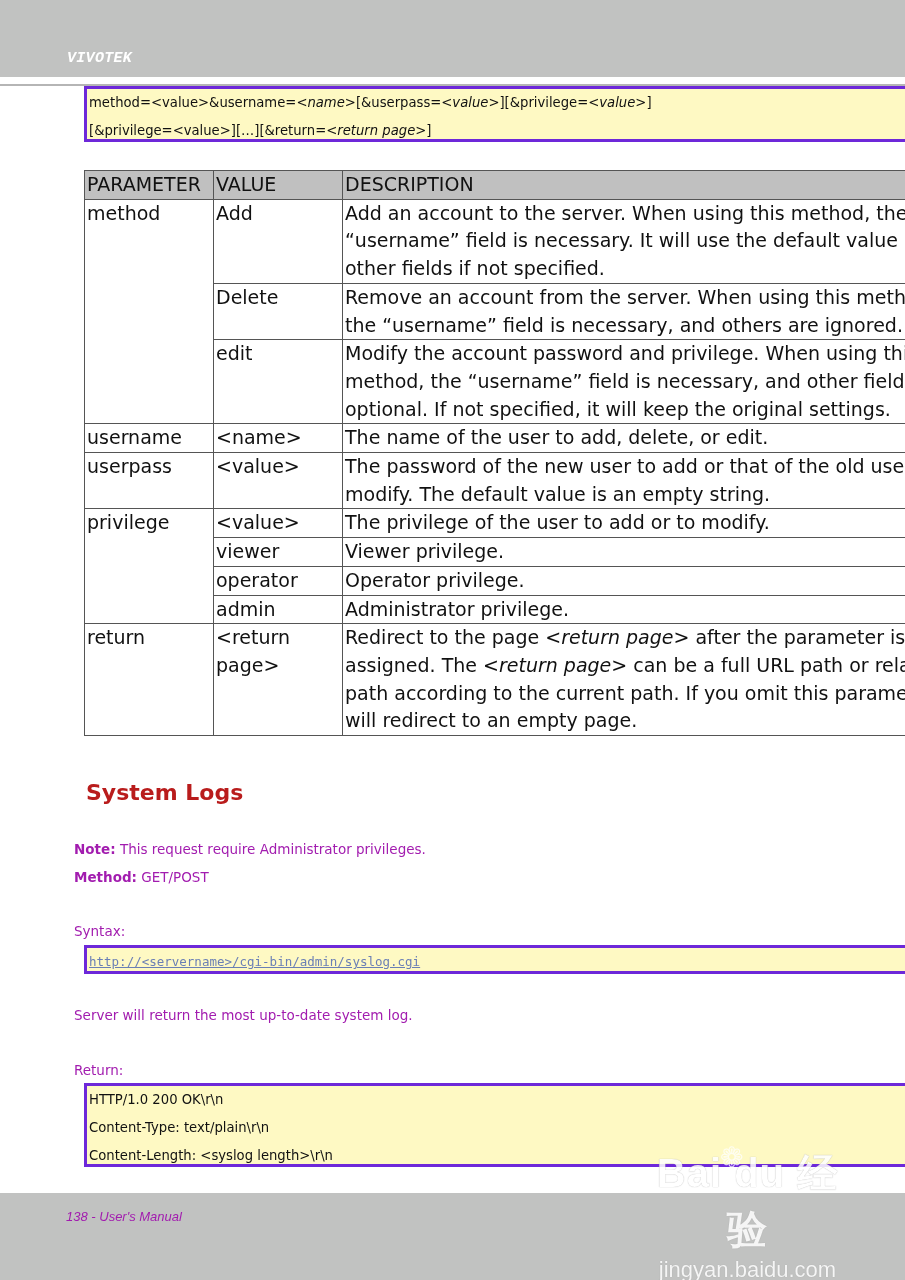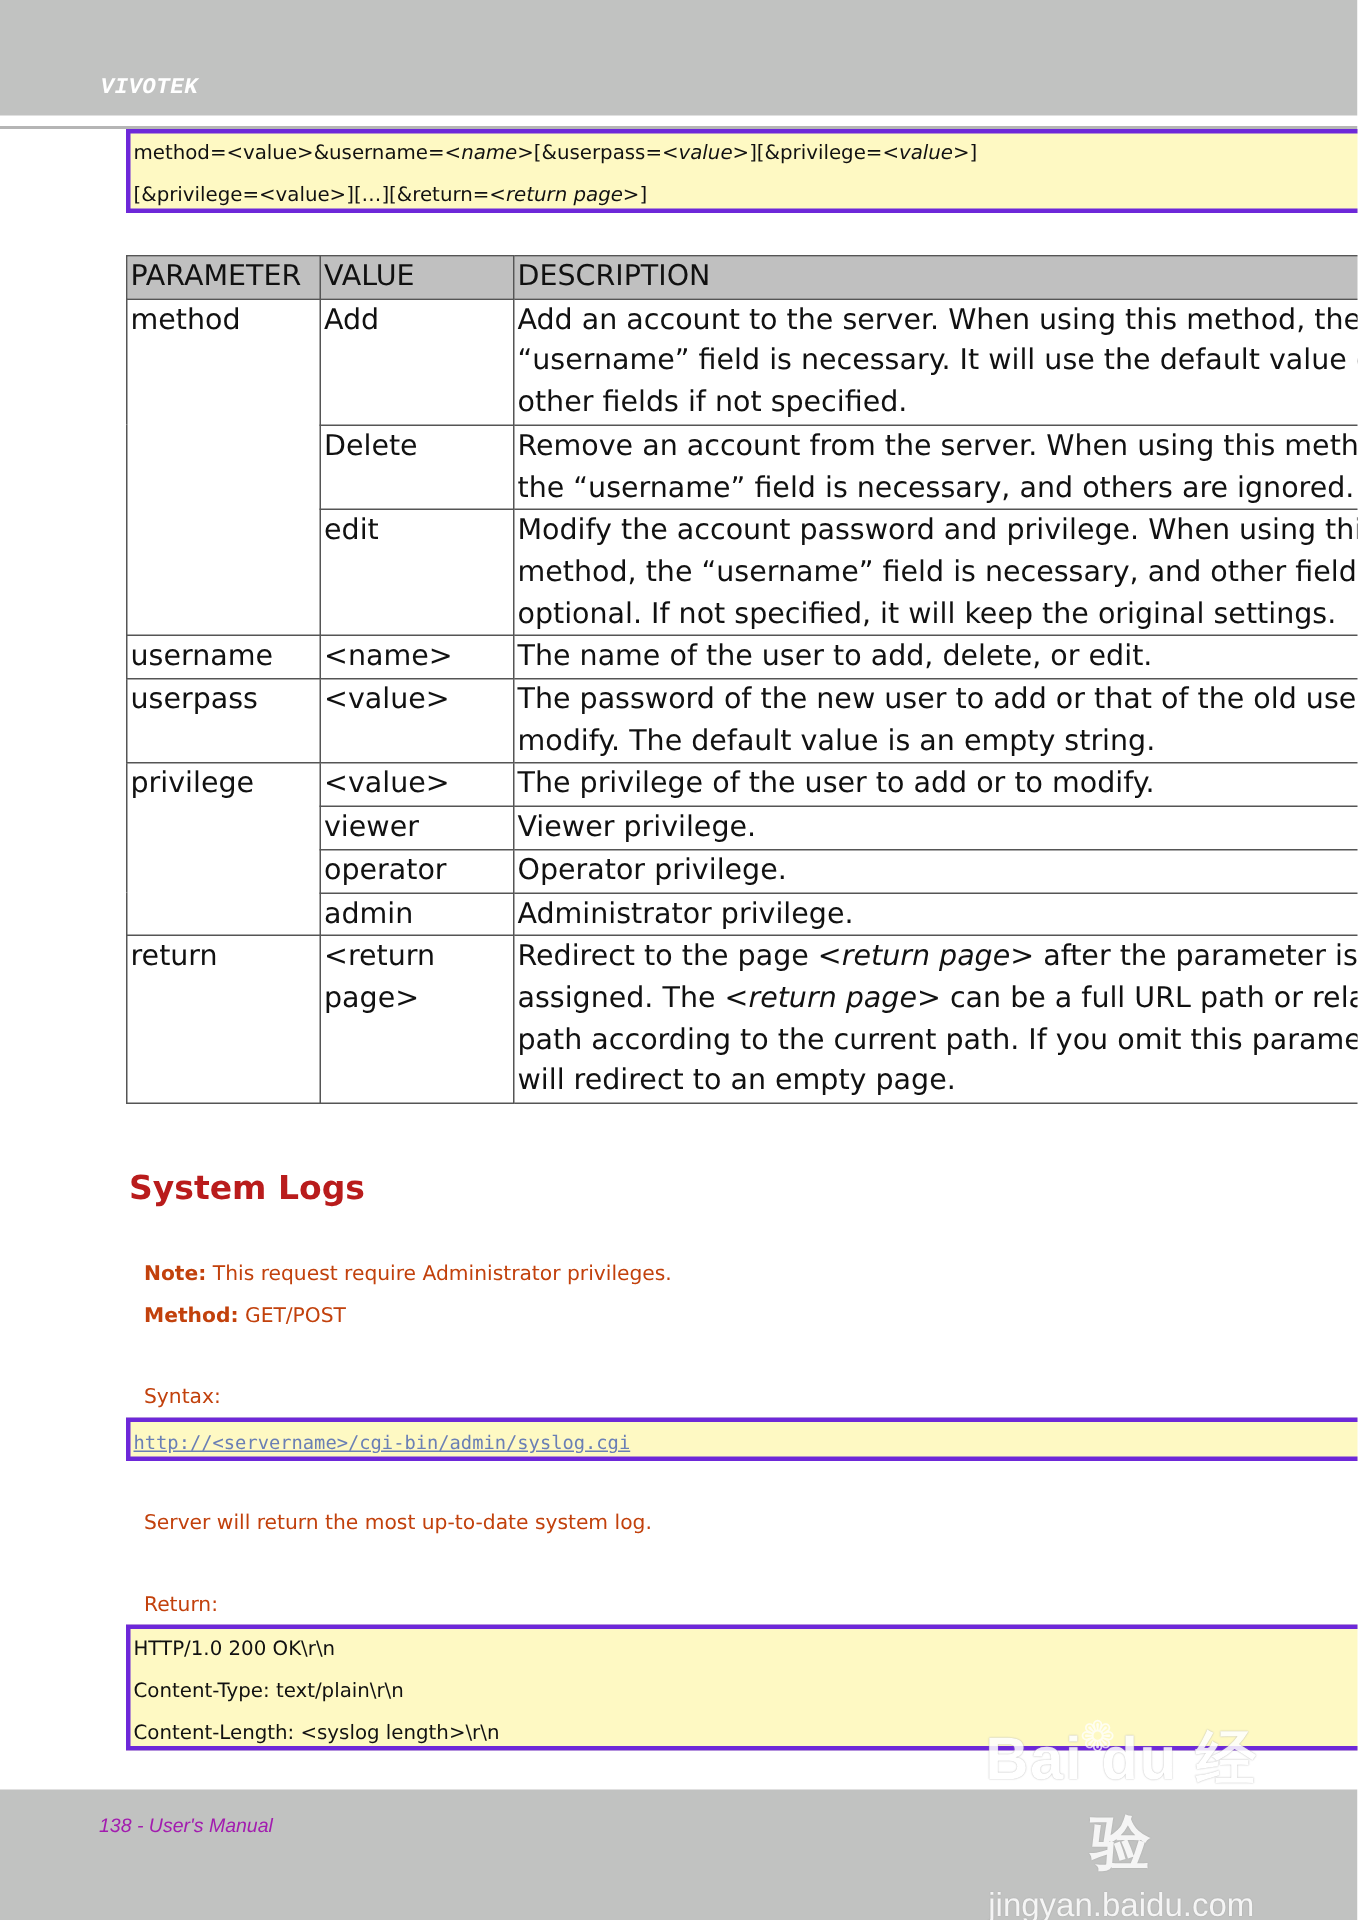--- a/index.html
+++ b/index.html
@@ -31,21 +31,21 @@
   table.params td, table.params th {
     border:1px solid #555; padding:0 0 0 2px; vertical-align:top;
     line-height:27.7px; text-align:left; font-weight:normal;
   }
   table.params th { background:#c0c0c0; height:27px; }
   .col1 { width:129px; } .col2 { width:129px; }
   i { font-style:italic; }
   .section-title {
     position:absolute; left:86px; top:780px; font-size:22px; font-weight:bold; color:#b91c1c;
   }
-  .para { position:absolute; left:96px; font-size:13.5px; color:#c2410c; white-space:nowrap; }
+  .para { position:absolute; left:74px; font-size:13.5px; color:#a21caf; white-space:nowrap; }
   .para b { font-weight:bold; }
   .url-box { top:945px; height:29px; }
   .url {
     font-family:"DejaVu Sans Mono", monospace; font-size:12.5px; color:#6a7fb5;
     text-decoration:underline; line-height:27px; padding-left:2px;
   }
   .return-box { top:1083px; height:84px; }
   .footer-band {
     position:absolute; left:0; top:1193px; width:905px; height:87px; background:#c1c2c1;
   }

